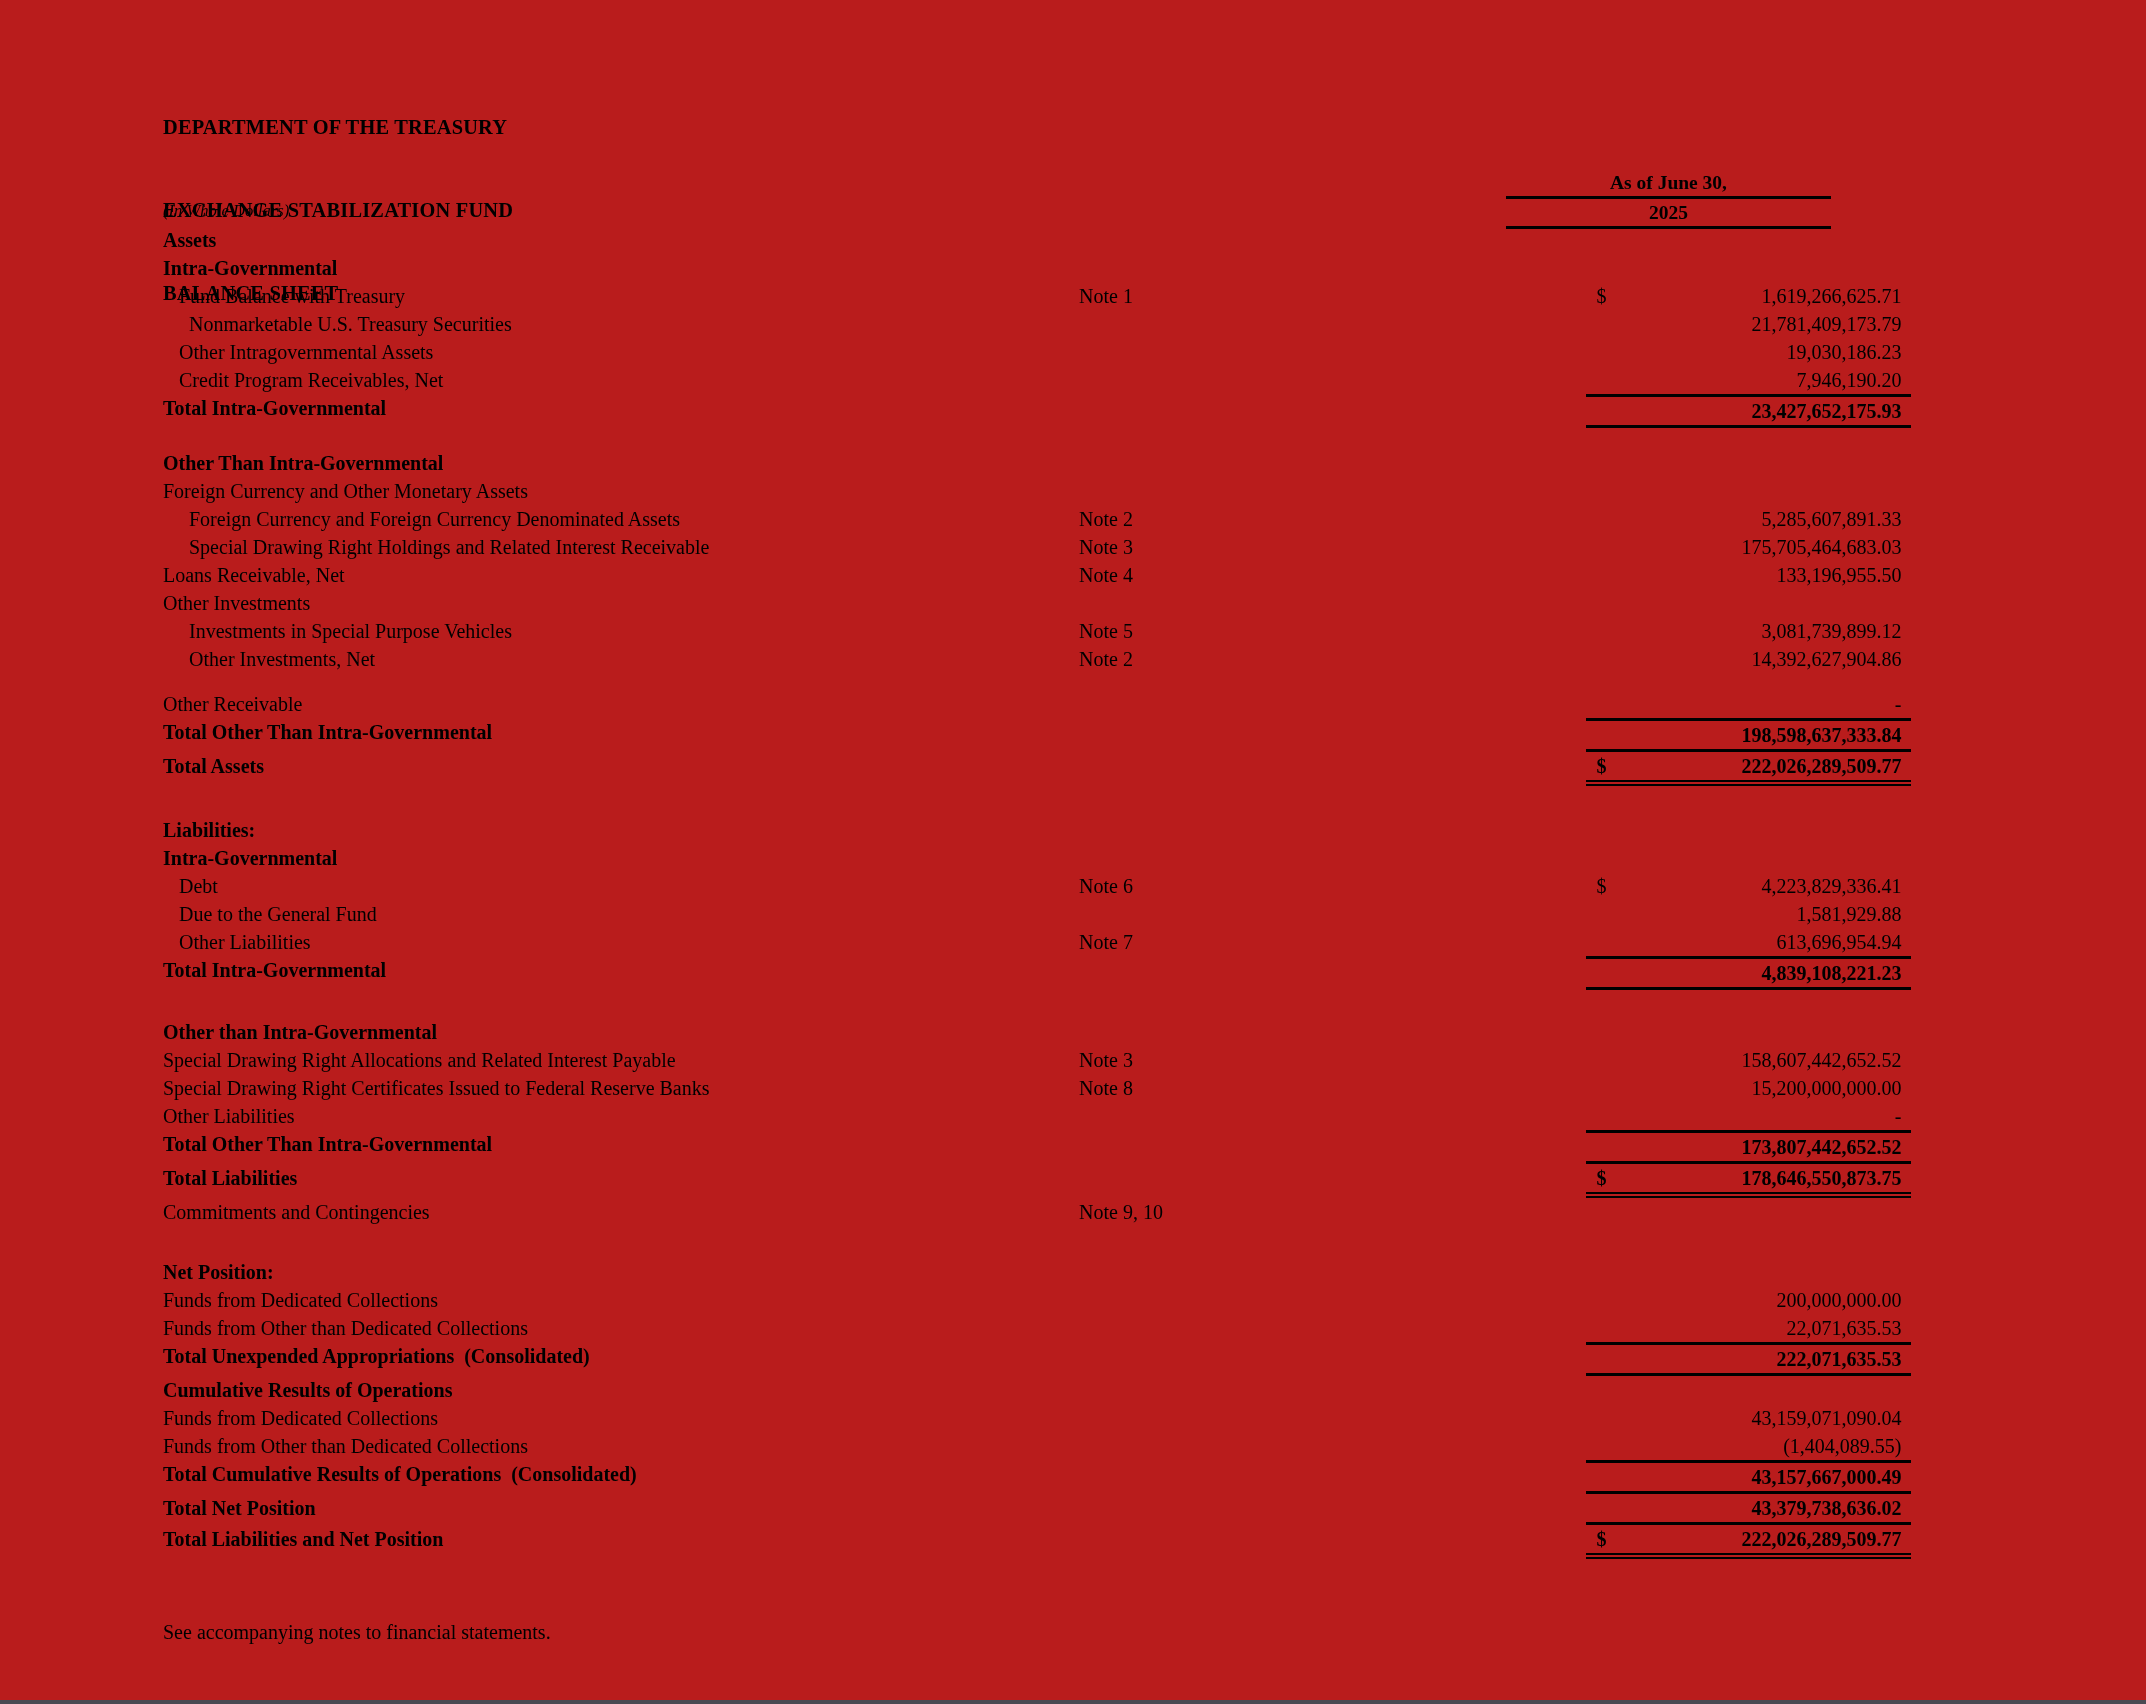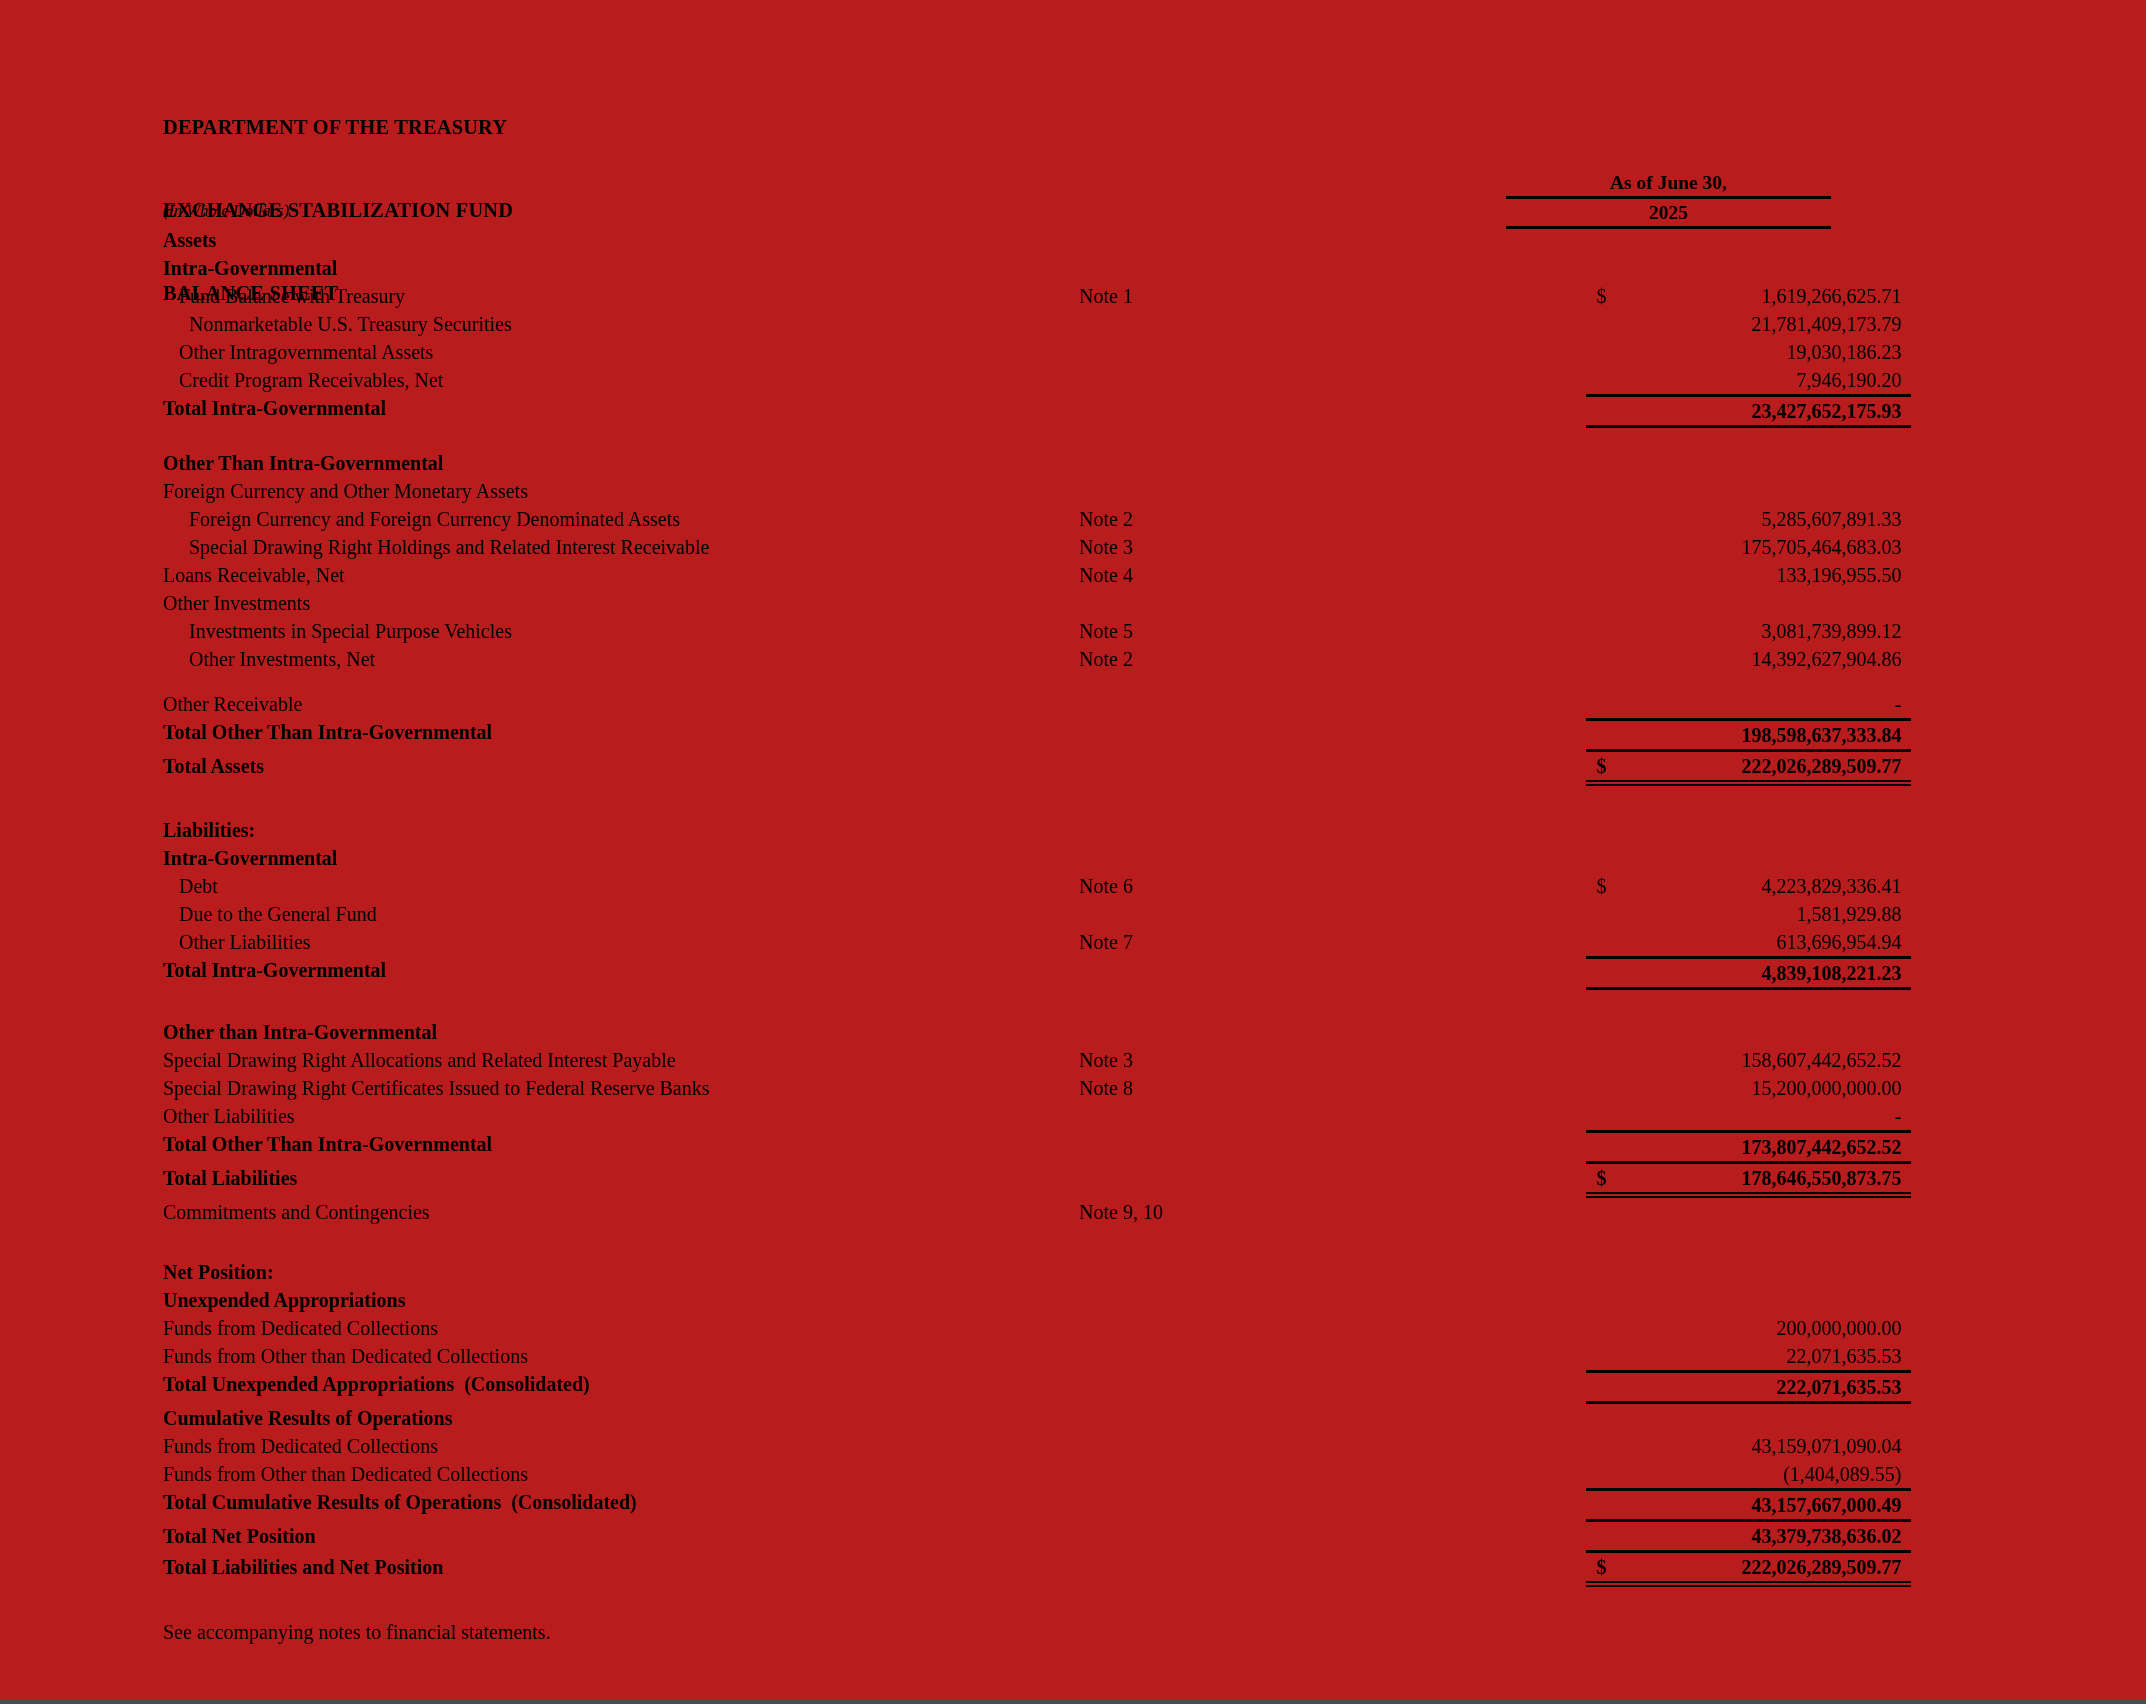--- a/index.html
+++ b/index.html
@@ -281,25 +281,20 @@
         <div class="note">Note 9, 10</div>
         <div class="val"></div>
       </div>
       <div class="spacer" style="height: 32px;"></div>
       <div class="row">
         <div class="label b">Net Position:</div>
         <div class="note"></div>
         <div class="val"></div>
       </div>
       <div class="row">
-        <div class="label b">Unexpended Appropriations</div>
-        <div class="note"></div>
-        <div class="val"></div>
-      </div>
-      <div class="row">
         <div class="label">Funds from Dedicated Collections</div>
         <div class="note"></div>
         <div class="val">
           <span class="num">200,000,000.00</span>
         </div>
       </div>
       <div class="row">
         <div class="label">Funds from Other than Dedicated Collections</div>
         <div class="note"></div>
         <div class="val">

